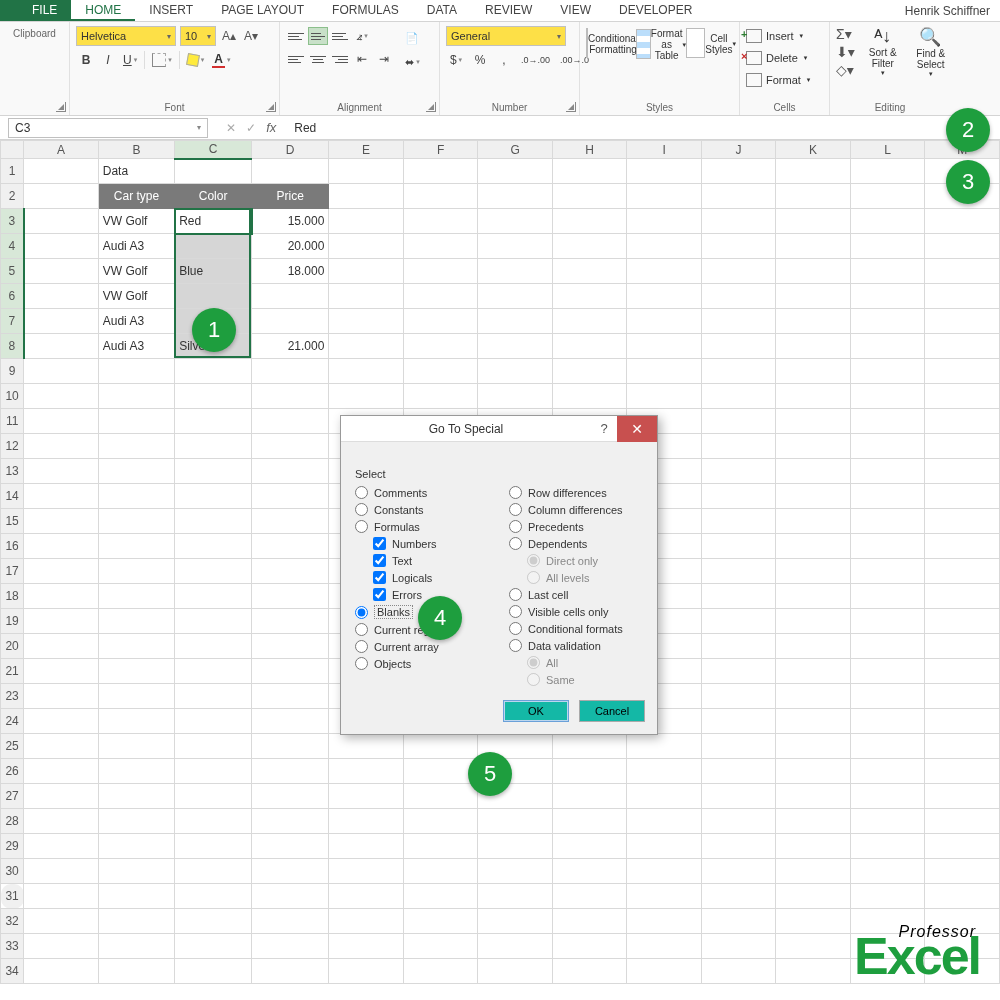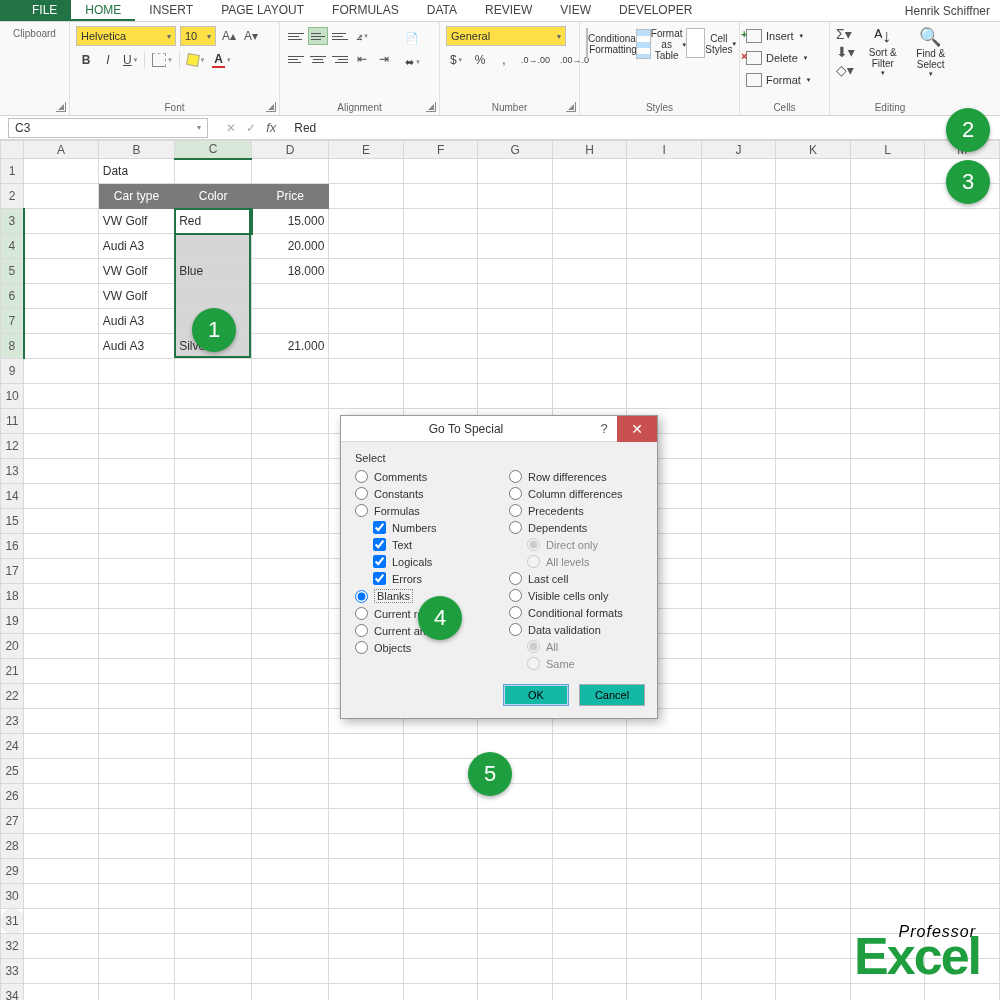--- a/index.html
+++ b/index.html
@@ -114,21 +114,21 @@
   .sel-active { background:#fff !important; outline:2px solid #217346; outline-offset:-1px;}
   .sel-border-wrap { position:absolute; border:2px solid #217346; pointer-events:none;}
   .right-align { text-align:right; }
 
   
   .dialog { position:absolute; left:340px; top:415px; width:318px; background:#f0f0f0; border:1px solid #999; box-shadow:3px 3px 10px rgba(0,0,0,0.3);}
   .dlg-title { background:#fff; height:26px; display:flex; align-items:center; border-bottom:1px solid #ddd;}
   .dlg-title-text { flex:1; text-align:center; font-size:12px; color:#333;}
   .dlg-help { width:26px; text-align:center; color:#555; font-size:13px; cursor:pointer;}
   .dlg-close { width:40px; background:#c8504f; color:#fff; text-align:center; font-size:14px; height:26px; line-height:26px; cursor:pointer;}
-  .dlg-body { padding:10px 14px 6px 14px; }
+  .dlg-body { padding:26px 14px 6px 14px; }
   .dlg-section { font-size:11px; color:#333; margin-bottom:6px;}
   .dlg-cols { display:flex; gap:20px;}
   .dlg-col { flex:1; display:flex; flex-direction:column; gap:4px;}
   .opt { display:flex; align-items:center; gap:6px; font-size:11px; color:#333;}
   .opt input { margin:0; }
   .opt.sub { padding-left:18px; color:#888;}
   .opt.sub.enabled { color:#333;}
   .opt.sel label { border:1px dotted #888; padding:0 2px;}
   .dlg-buttons { display:flex; justify-content:flex-end; gap:10px; padding:8px 12px 12px 0;}
   .dlg-btn { width:66px; height:22px; background:#14b8a6; border:1px solid #aaa; font-size:11px; cursor:pointer;}
@@ -711,36 +711,20 @@
           <td></td>
           <td></td>
           <td></td>
           <td></td>
           <td></td>
           <td></td>
           <td></td>
           <td></td>
         </tr>
         <tr>
-          <th style="height: 18px;">22</th>
-          <td></td>
-          <td></td>
-          <td></td>
-          <td></td>
-          <td></td>
-          <td></td>
-          <td></td>
-          <td></td>
-          <td></td>
-          <td></td>
-          <td></td>
-          <td></td>
-          <td></td>
-        </tr>
-        <tr>
           <th style="height: 18px;">23</th>
           <td></td>
           <td></td>
           <td></td>
           <td></td>
           <td></td>
           <td></td>
           <td></td>
           <td></td>
           <td></td>

